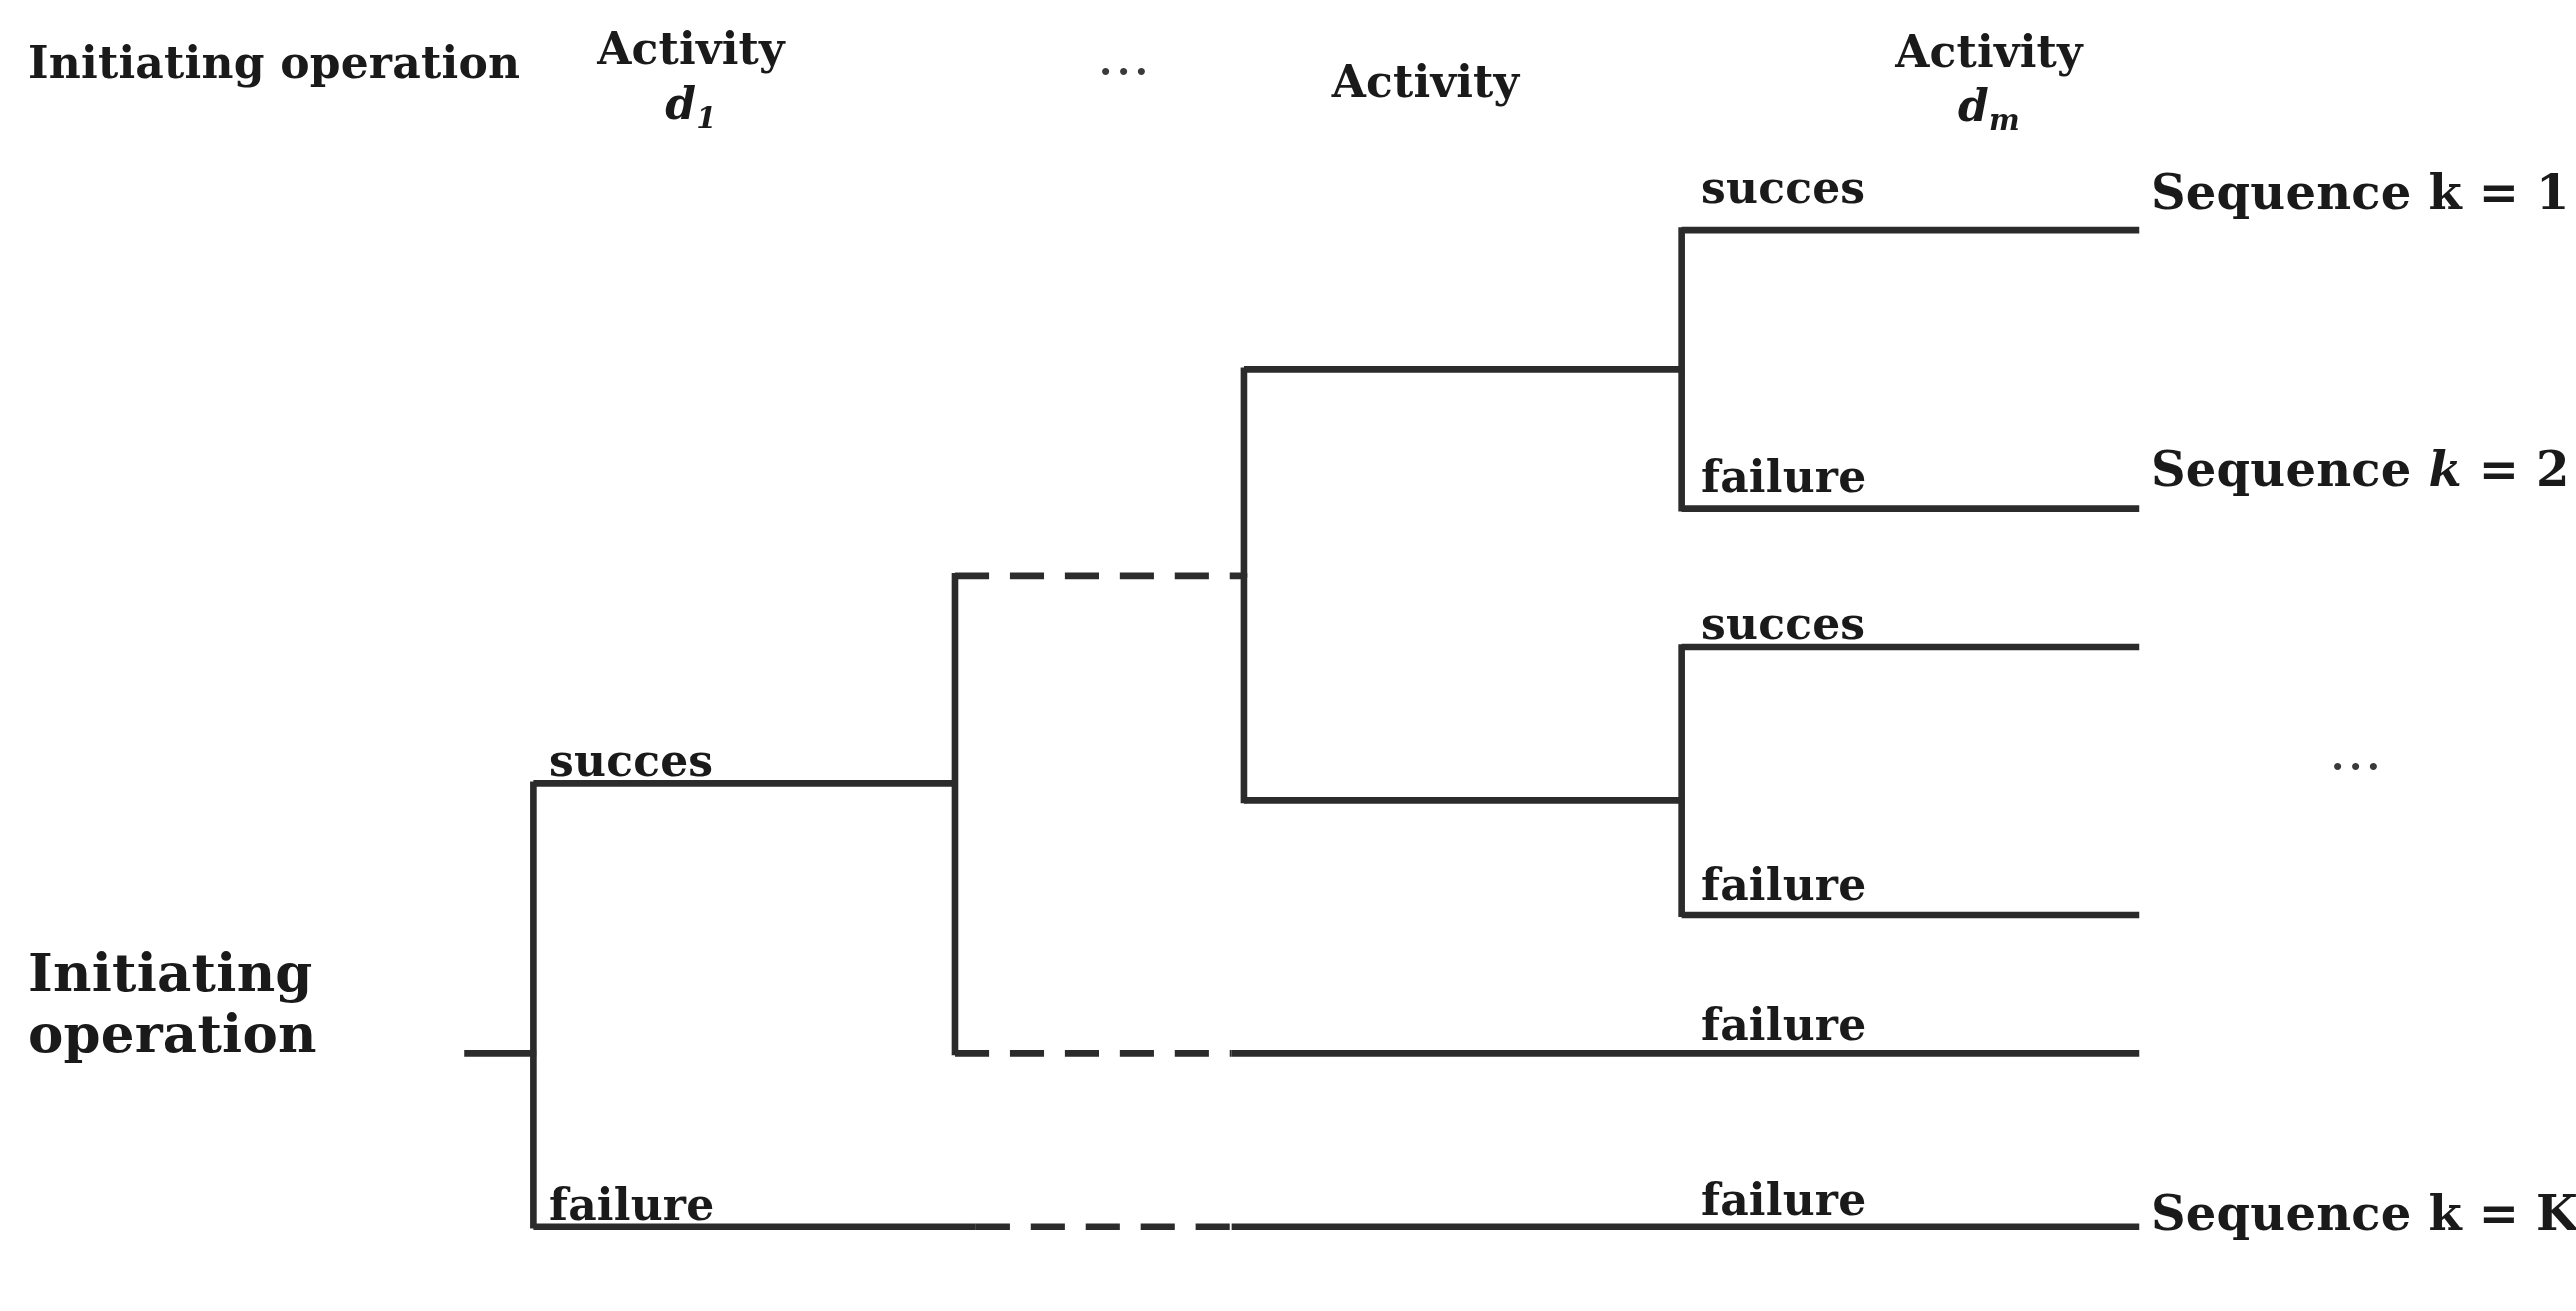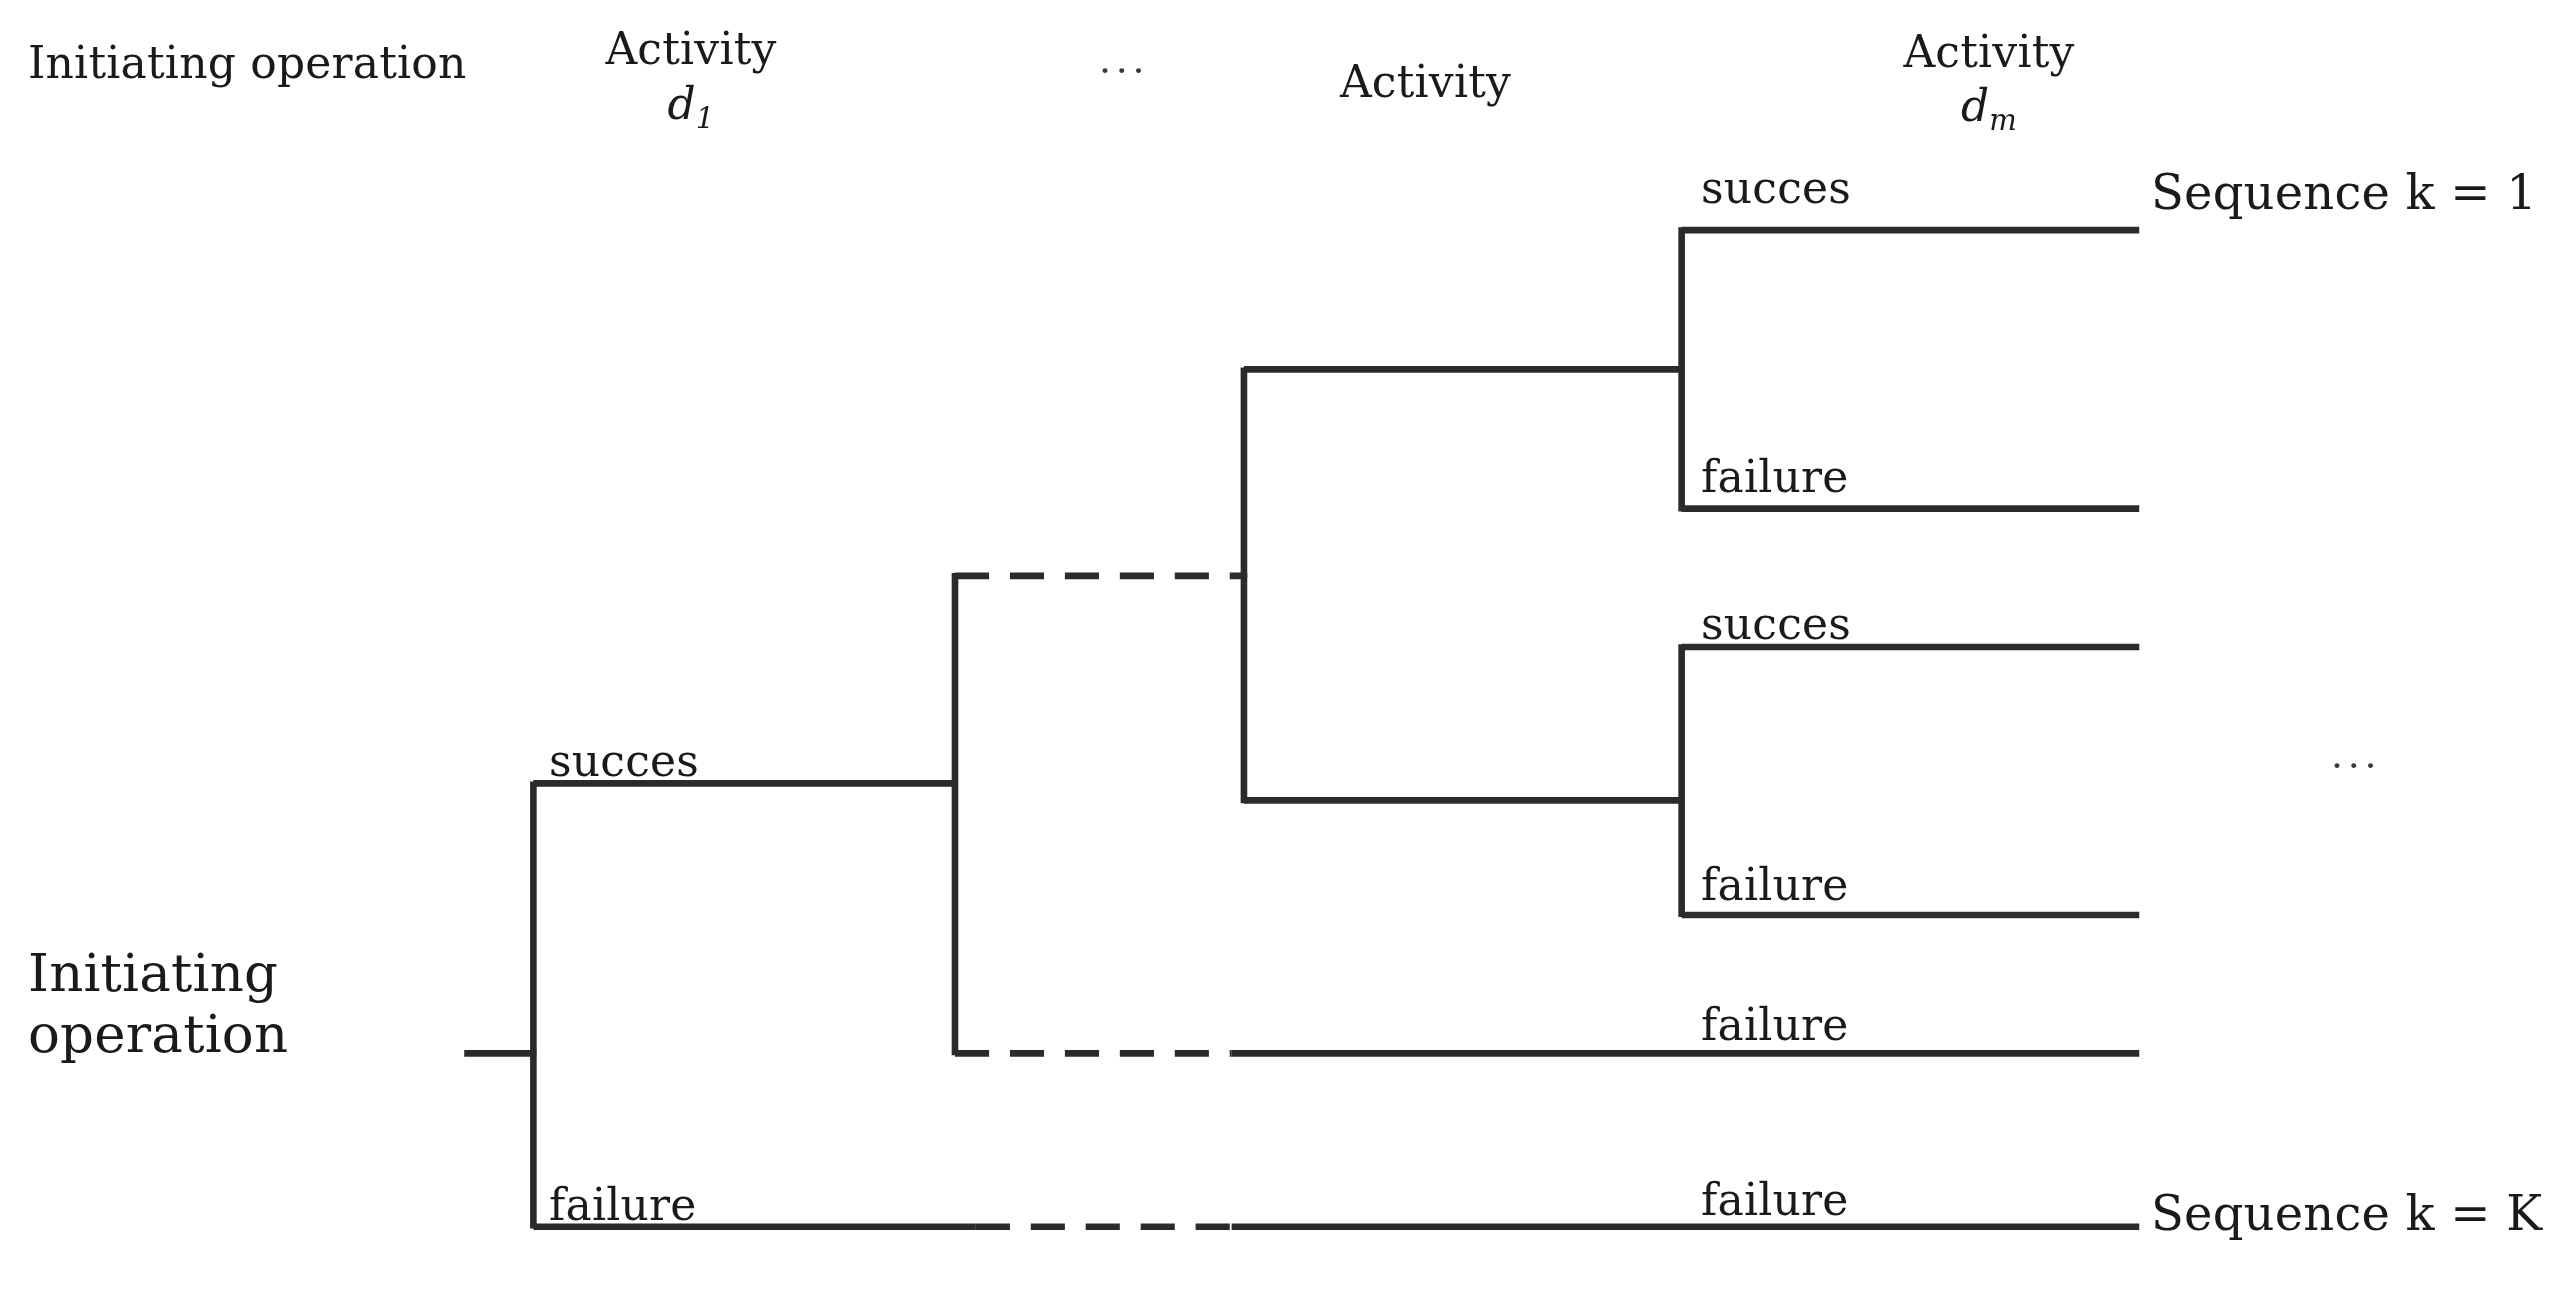--- a/index.html
+++ b/index.html
@@ -10,20 +10,21 @@
   }
   body {
     font-family: "DejaVu Serif", "Liberation Serif", serif;
   }
   #diagram-root {
     position: relative;
     width: 2576px;
     height: 1311px;
     background: #ffffff;
     overflow: hidden;
+    font-weight: bold;
   }
   #tree-svg {
     position: absolute;
     left: 0;
     top: 0;
     width: 2576px;
     height: 1311px;
   }
   .lbl {
     position: absolute;
@@ -152,20 +153,23 @@
   <div class="lbl branch-lbl" style="left:1701px; top:860px;">failure</div>
 
   <div class="lbl branch-lbl" style="left:1701px; top:1000px;">failure</div>
 
   <div class="lbl branch-lbl" style="left:1701px; top:1175px;">failure</div>
 
   <div class="lbl seq-lbl" style="left:2151px; top:166px;">
     <span>Sequence </span><span>k</span><span> = </span><span>1</span>
   </div>
 
+  <div class="lbl seq-lbl" style="left:2151px; top:443px;">
+    <span>Sequence </span><span class="it">k</span><span> = </span><span>2</span>
+  </div>
 
   <div class="lbl seq-lbl" style="left:2151px; top:1187px;">
     <span>Sequence </span><span>k</span><span> = </span><span>K</span>
   </div>
 
   <div class="ell" style="left:2331px; top:744px;">···</div>
 
 </div>
 
 

